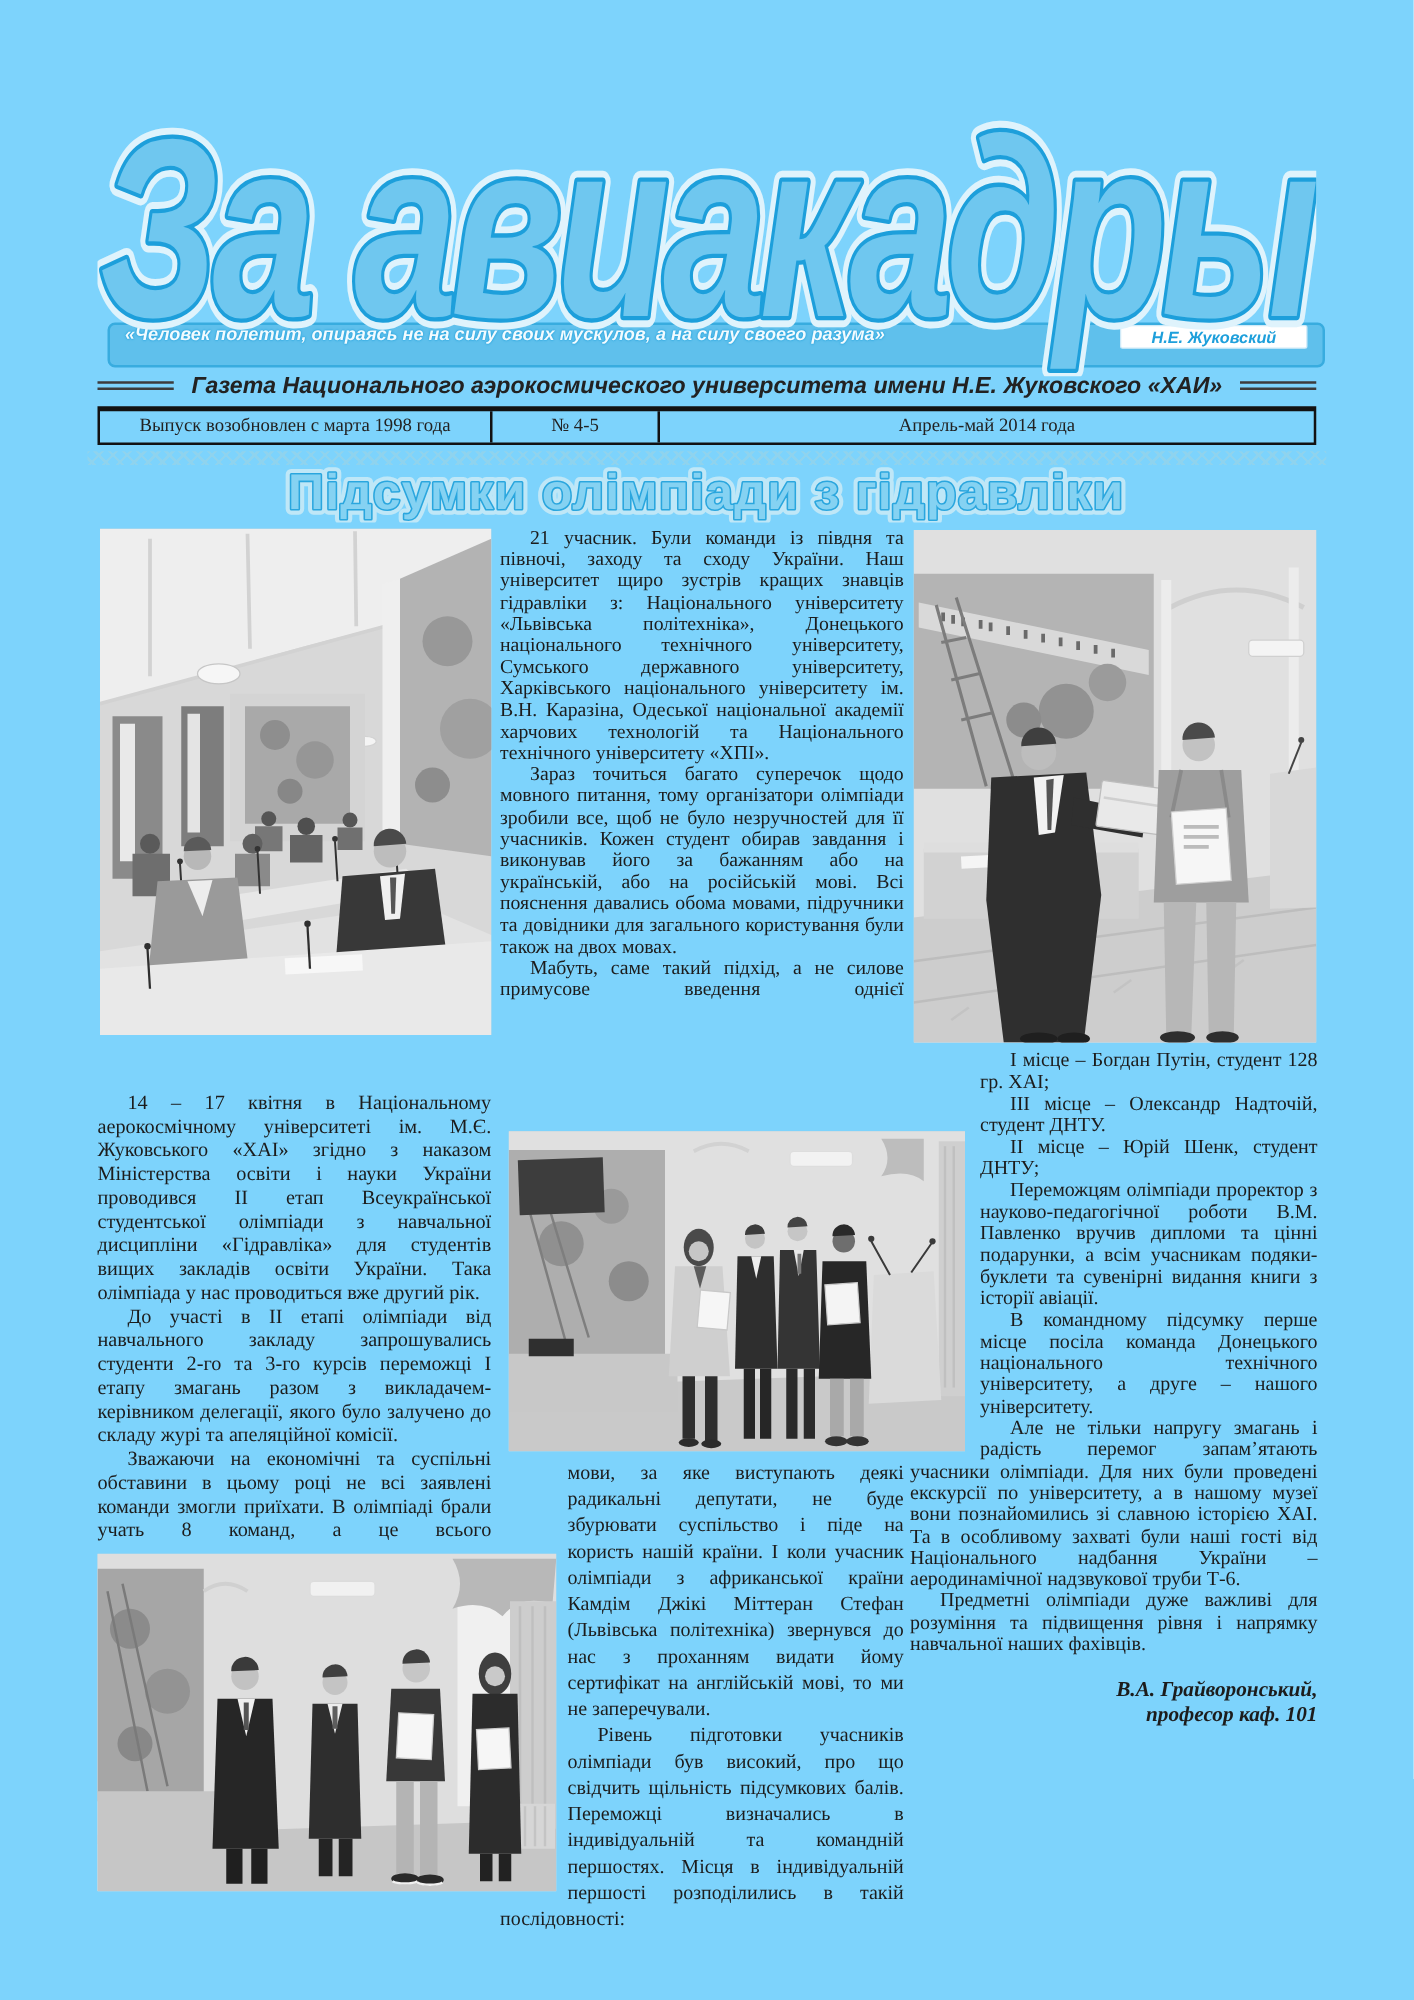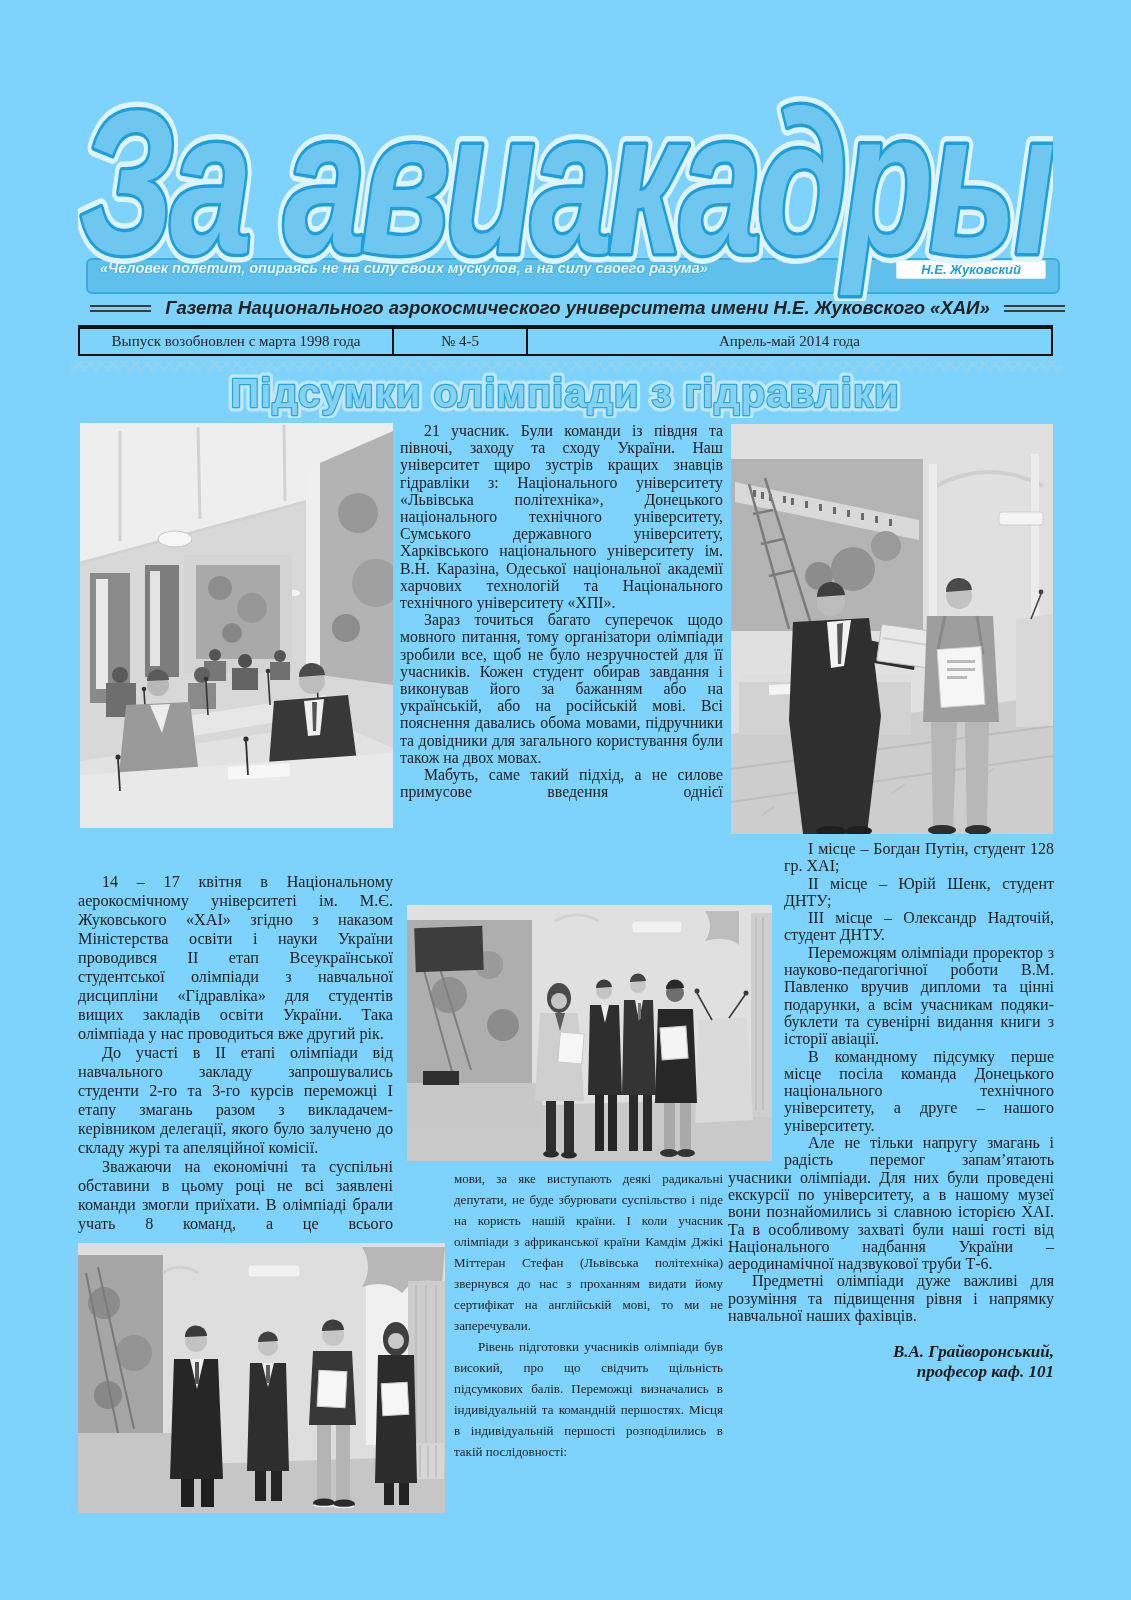--- a/index.html
+++ b/index.html
@@ -10,21 +10,21 @@
   
   .masthead-svg text{font-family:"Liberation Sans", sans-serif;font-style:italic;font-weight:bold;}
   .quote-band{left:86px;top:258px;width:946px;height:32px;background:#5fc0ec;
       border:2px solid #38acdf;border-radius:6px;display:flex;align-items:flex-start;
       justify-content:space-between;padding:0 12px;z-index:1;}
   .quote-text{font-family:"Liberation Sans", sans-serif;font-style:italic;font-weight:bold;
       font-size:14.5px;color:#f2fbff;text-shadow:0 0 2px #1d9fdb,0 0 1px #1d9fdb;white-space:nowrap;}
   .quote-author{background:#ffffff;color:#1d9fdb;font-family:"Liberation Sans", sans-serif;
       font-style:italic;font-weight:bold;font-size:13px;padding:1px 24px;border-radius:2px;
       border:1px solid #cfeaf8;white-space:nowrap;}
-  .subtitle-row{left:90px;top:297px;width:975px;display:flex;align-items:center;gap:14px;}
+  .subtitle-row{left:78px;top:297px;width:975px;display:flex;align-items:center;gap:14px;}
   .subtitle-row .rule{flex:1;height:7px;box-sizing:border-box;
       border-top:2.5px solid #3c3c3c;border-bottom:2.5px solid #3c3c3c;}
   .subtitle-text{font-family:"Liberation Sans", sans-serif;font-style:italic;font-weight:bold;
       font-size:18.5px;color:#222;white-space:nowrap;}
 
   
   .infobar{left:78px;top:325px;width:975px;height:31px;display:flex;box-sizing:border-box;
       border:2px solid #121212;border-top-width:4px;}
   .infobar .cell{display:flex;align-items:center;justify-content:center;box-sizing:border-box;
       border-right:2px solid #121212;font-size:15px;color:#222;}
@@ -39,21 +39,21 @@
 
   
   .headline-svg text{font-family:"Liberation Sans", sans-serif;font-weight:bold;letter-spacing:1px;}
 
   
   .txt p{margin:0;text-indent:24px;text-align:justify;}
   .txt p.noind{text-indent:0;}
   .txt p.cont{text-align-last:justify;}
   .col1{left:78px;top:833px;width:315px;font-size:16.2px;line-height:19px;margin-top:40px;}
   .col2t{left:400px;top:422px;width:323px;font-size:15.8px;line-height:17.2px;}
-  .col2b{left:400px;top:1168px;width:323px;font-size:13px;line-height:21px;}
+  .col2b{left:400px;top:1168px;width:323px;font-size:16px;line-height:21px;}
   .col3{left:728px;top:840px;width:326px;font-size:16px;line-height:17.3px;}
   .spacer-photo4{float:left;width:54px;height:270px;margin-top:75px;}
   .spacer-photo3{float:left;width:56px;height:258px;margin-top:65px;}
   .author{text-align:right;font-weight:bold;font-style:italic;font-size:17px;line-height:20px;margin-top:18px;}
 
   .photo{position:absolute;background:#d9d9d9;}
   .photo svg{display:block;width:100%;height:100%;}
 </style>
 </head>
 <body>
@@ -328,22 +328,22 @@
 
   <div class="abs txt col2b">
     <div class="spacer-photo4"></div>
     <p class="noind">мови, за яке виступають деякі радикальні депутати, не буде збурювати суспільство і піде на користь нашій країни. І коли учасник олімпіади з африканської країни Камдім Джікі Міттеран Стефан (Львівська політехніка) звернувся до нас з проханням видати йому сертифікат на англійській мові, то ми не заперечували.</p>
     <p>Рівень підготовки учасників олімпіади був високий, про що свідчить щільність підсумкових балів. Переможці визначались в індивідуальній та командній першостях. Місця в індивідуальній першості розподілились в такій послідовності:</p>
   </div>
 
   <div class="abs txt col3">
     <div class="spacer-photo3"></div>
     <p>І місце – Богдан Путін, студент 128 гр. ХАІ;</p>
+    <p>ІІІ місце – Олександр Надточій, студент ДНТУ.</p>
     <p>ІІ місце – Юрій Шенк, студент ДНТУ;</p>
-    <p>ІІІ місце – Олександр Надточій, студент ДНТУ.</p>
     <p>Переможцям олімпіади проректор з науково-педагогічної роботи В.М. Павленко вручив дипломи та цінні подарунки, а всім учасникам подяки-буклети та сувенірні видання книги з історії авіації.</p>
     <p>В командному підсумку перше місце посіла команда Донецького національного технічного університету, а друге – нашого університету.</p>
     <p>Але не тільки напругу змагань і радість перемог запам’ятають учасники олімпіади. Для них були проведені екскурсії по університету, а в нашому музеї вони познайомились зі славною історією ХАІ. Та в особливому захваті були наші гості від Національного надбання України – аеродинамічної надзвукової труби Т-6.</p>
     <p>Предметні олімпіади дуже важливі для розуміння та підвищення рівня і напрямку навчальної наших фахівців.</p>
     <div class="author">
       <div>В.А. Грайворонський,</div>
       <div>професор каф. 101</div>
     </div>
   </div>
 

